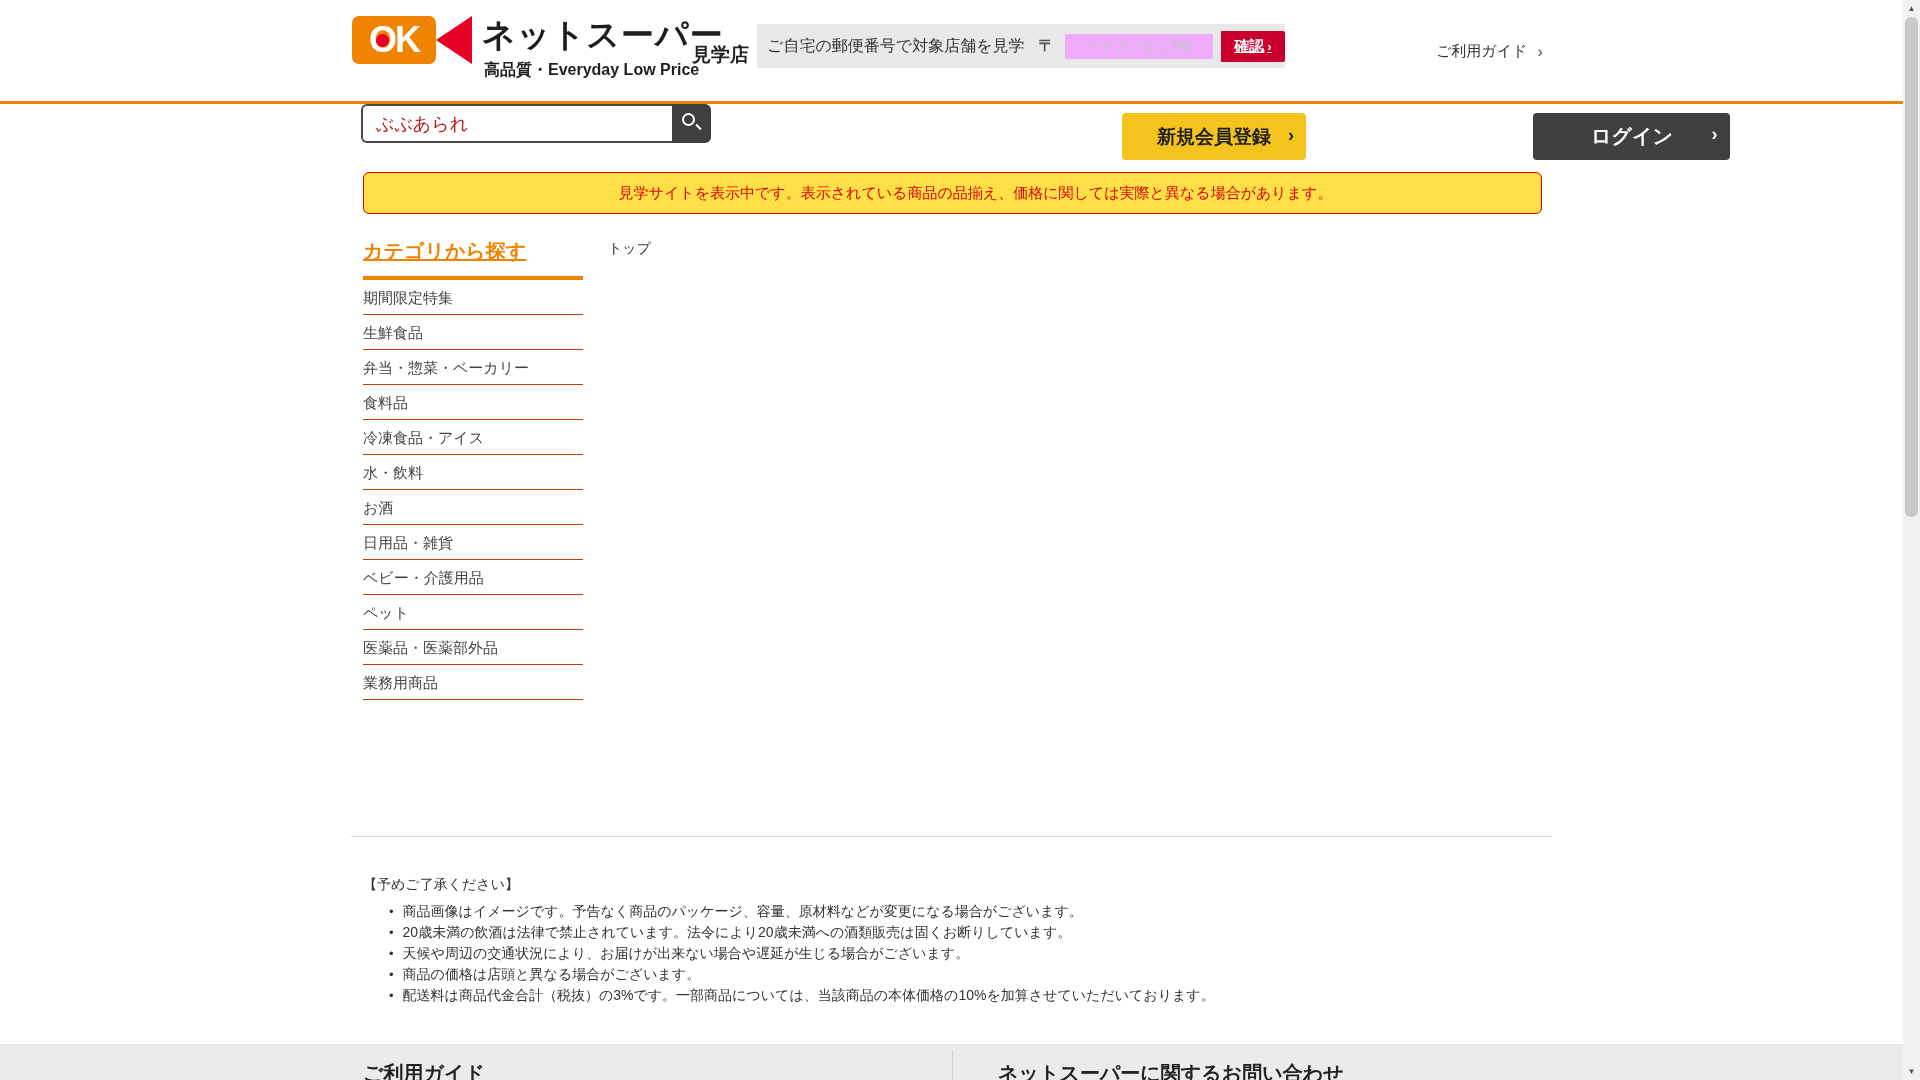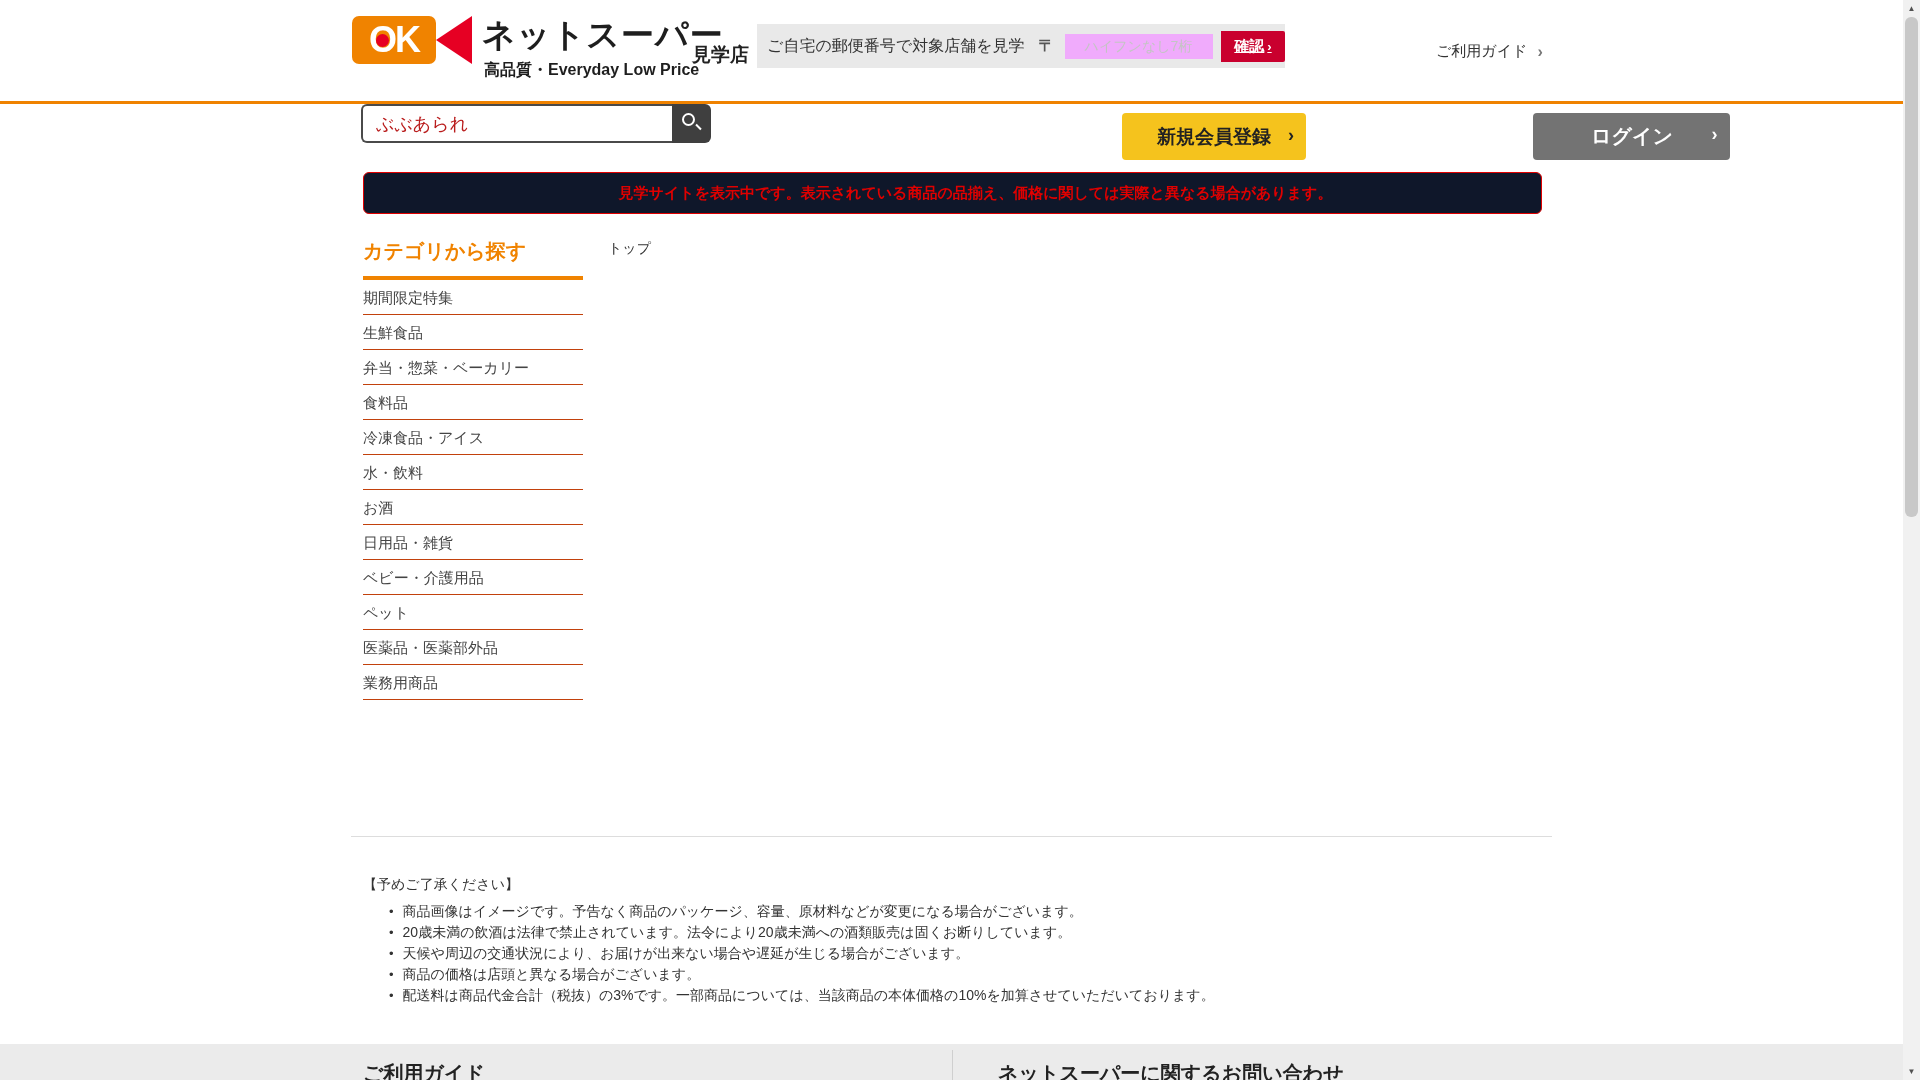--- a/index.html
+++ b/index.html
@@ -43,33 +43,33 @@
   .search-btn { width:39px; background:#3f3f3f; border:none; border-radius:0 6px 6px 0;
     position:relative; cursor:pointer; }
   .mag { position:absolute; left:10px; top:9px; width:13px; height:13px;
     border:2px solid #fff; border-radius:50%; }
   .mag::after { content:""; position:absolute; left:11px; top:11px; width:7px; height:2px;
     background:#fff; transform:rotate(45deg); }
   .register-btn { left:1122px; top:105px; width:184px; height:47px; background:#f5c31d;
     border:none; border-radius:4px; font-weight:bold; font-size:19px; color:#222;
     cursor:pointer; position:relative;margin-top:8px; }
   .register-btn .chev { position:absolute; right:12px; top:12px; font-size:18px; font-weight:bold; }
-  .login-btn { left:1345px; top:105px; width:197px; height:47px; background:#737373;
+  .login-btn { left:1345px; top:105px; width:197px; height:47px; background:#404040;
     border:none; border-radius:4px; font-weight:bold; font-size:20px; color:#fff;
     cursor:pointer; position:relative; }
   .login-btn .chev { position:absolute; right:13px; top:11px; font-size:18px; font-weight:bold; }
 
   
   .notice { left:363px; top:172px; width:1179px; height:42px; border:1px solid #e00000;
     border-radius:6px; display:flex; align-items:center; justify-content:center;
-    color:#e00000; font-weight:bold; font-size:15px; background:#0f172a;padding-left:46px; }
+    color:#e00000; font-weight:normal; font-size:15px; background:#fde047;padding-left:46px; }
 
   
   .sidebar { left:363px; top:238px; width:220px; }
-  .cat-heading { font-size:20px; font-weight:bold; color:#f08300; }
+  .cat-heading { font-size:20px; font-weight:bold; color:#f08300;text-decoration:underline; }
   .cat-rule { margin-top:11px; height:4px; background:#f08300; }
   .cat-item { height:35px; line-height:35px; font-size:15px; color:#444;
     border-bottom:1px solid #c2410c; cursor:pointer; }
 
   
   .breadcrumb { left:608px; top:240px; font-size:14px; color:#333; cursor:pointer; }
   .title-row { left:608px; top:274px; display:flex; align-items:baseline; gap:18px; }
   .result-title { font-size:25px; font-weight:normal; color:#333; }
   .result-count { font-size:15px; color:#333; }
   .main-divider { left:351px; top:836px; width:1201px; height:1px; background:#ddd; }

